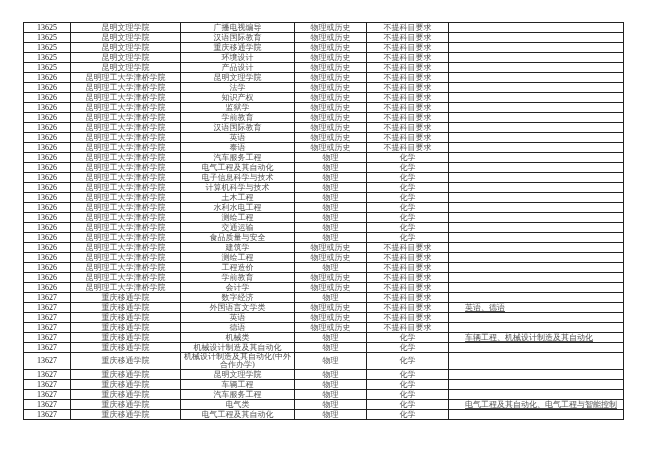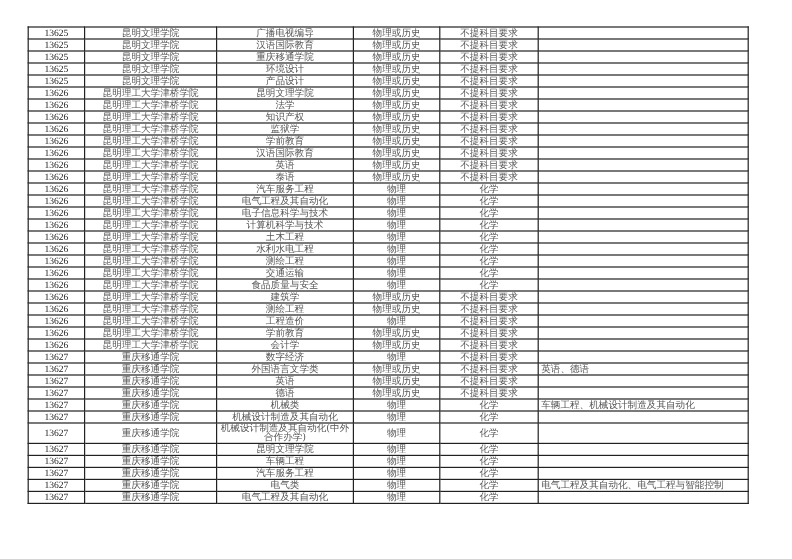--- a/index.html
+++ b/index.html
@@ -12,21 +12,21 @@
     height: 9px;
     line-height: 9px;
     font-size: 8px;
     color: #555;
     text-align: center;
     white-space: nowrap;
     overflow: hidden;
     font-family: "DejaVu Serif", "Liberation Serif", serif;
   }
   td.code { font-family: Liberation Serif, serif; color: #222; font-size: 8px; }
-  td.note { text-align: left; padding-left: 2px; }
+  td.note { text-align: left; padding-left: 16px; text-decoration: underline; }
   tr.tall td { height: 16px; line-height: 8px; white-space: normal; }
   col.c1 { width: 47px; }
   col.c2 { width: 110px; }
   col.c3 { width: 114px; }
   col.c4 { width: 72px; }
   col.c5 { width: 82px; }
   col.c6 { width: 175px; }
 </style>
 </head>
 <body>

